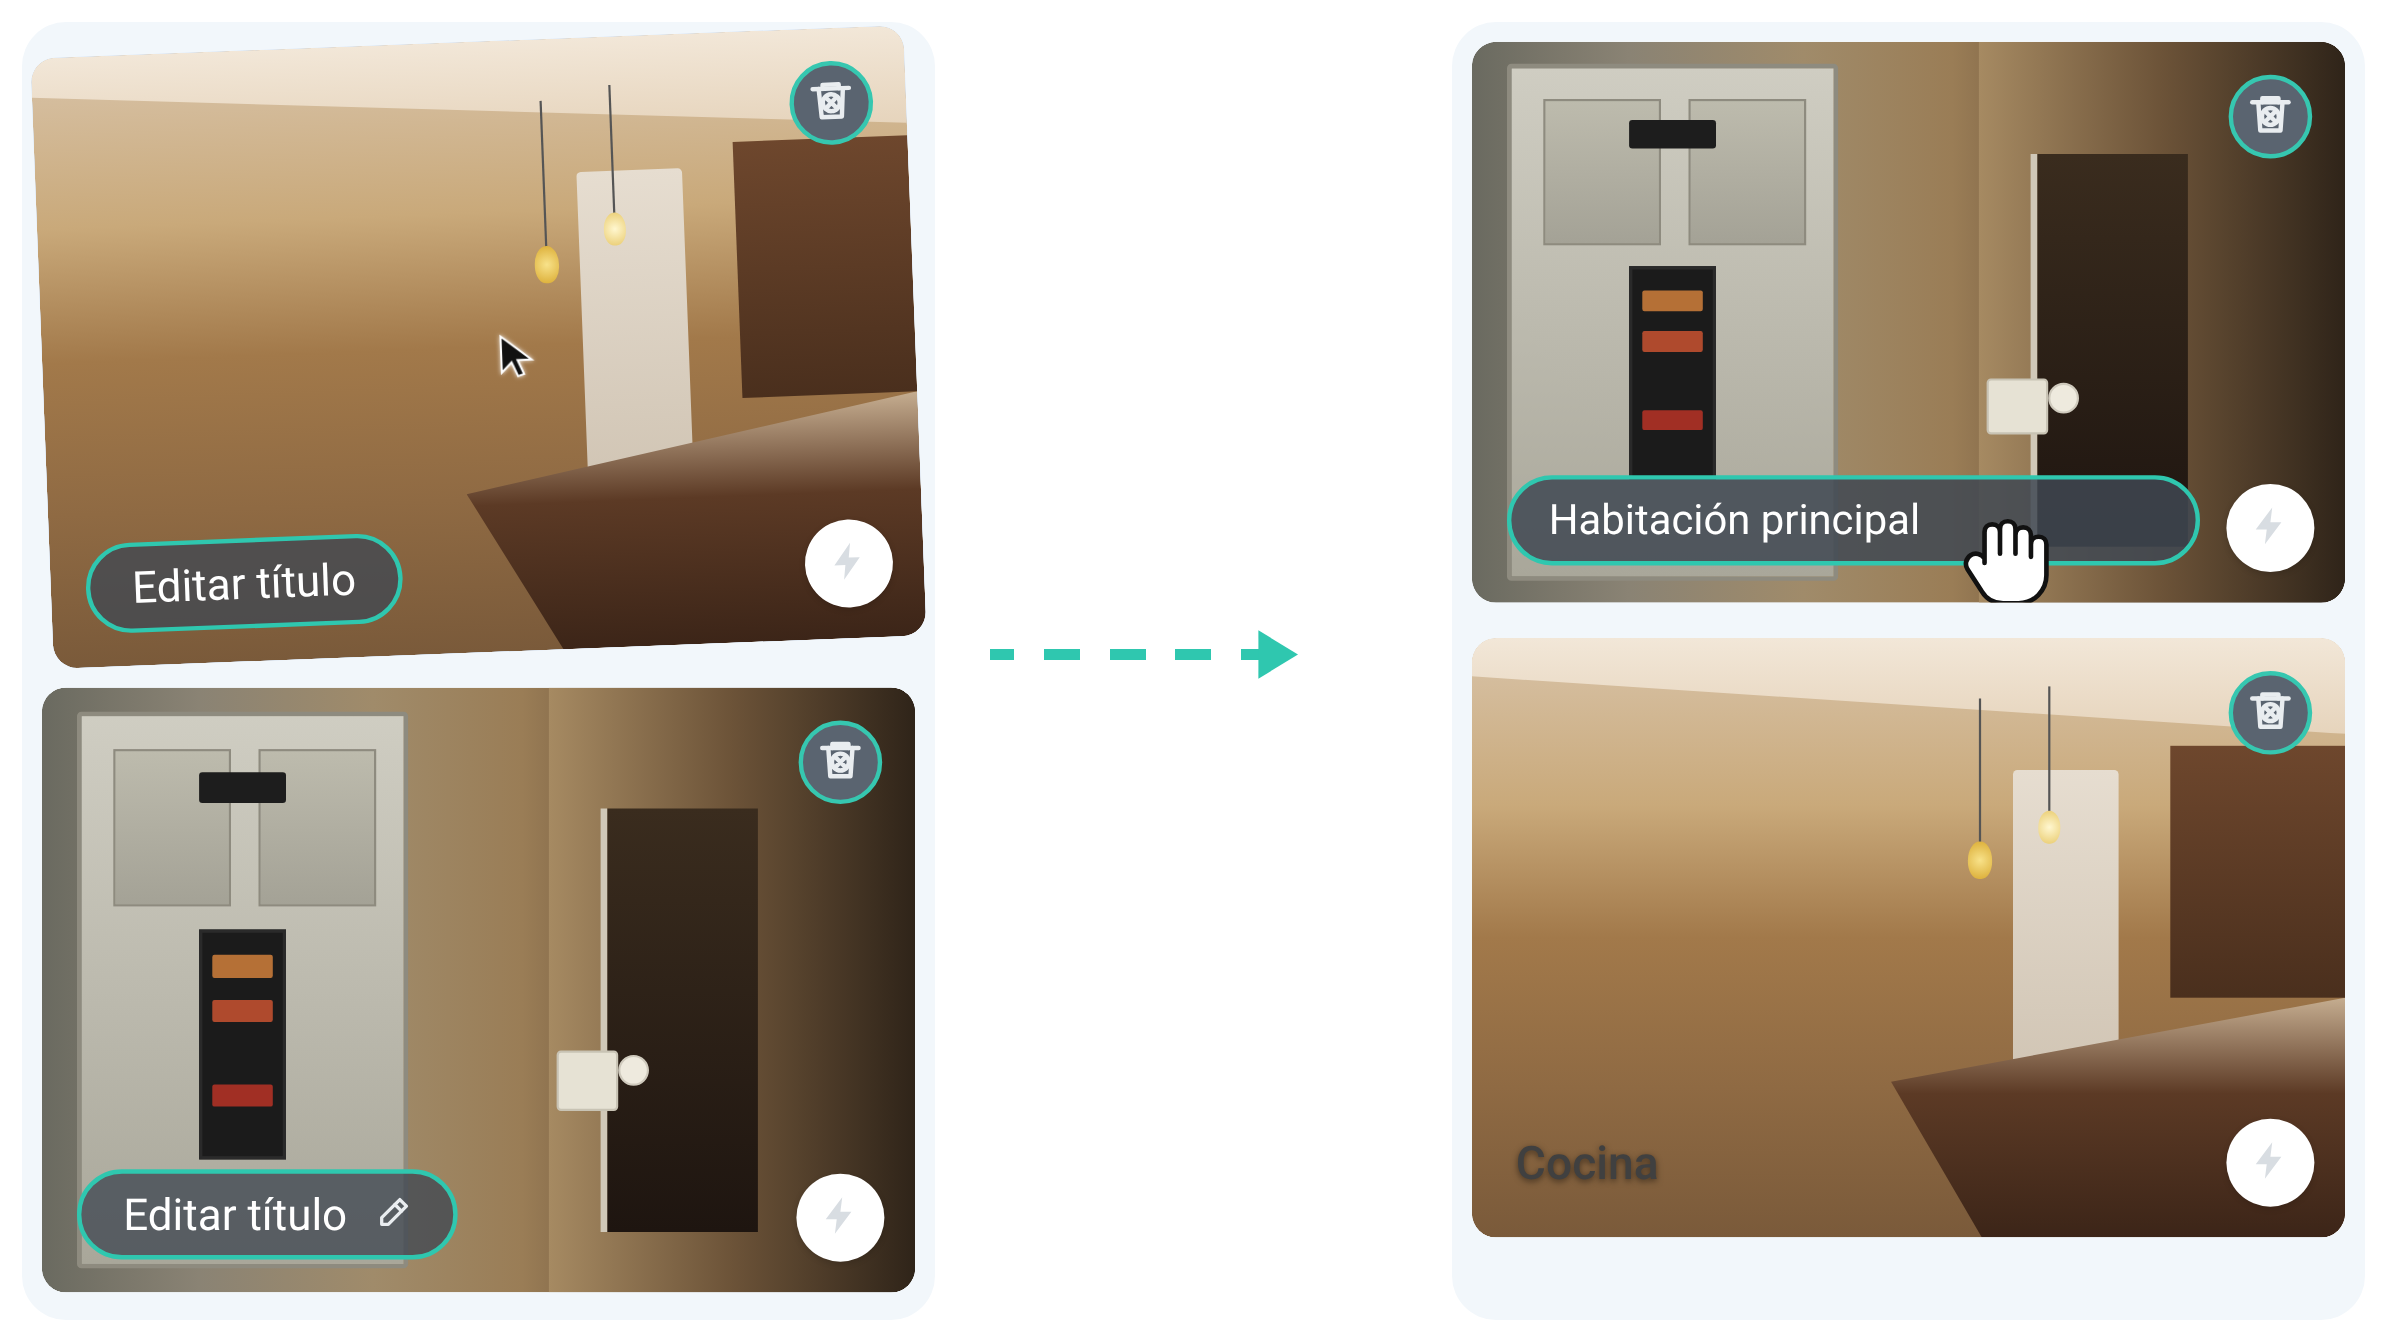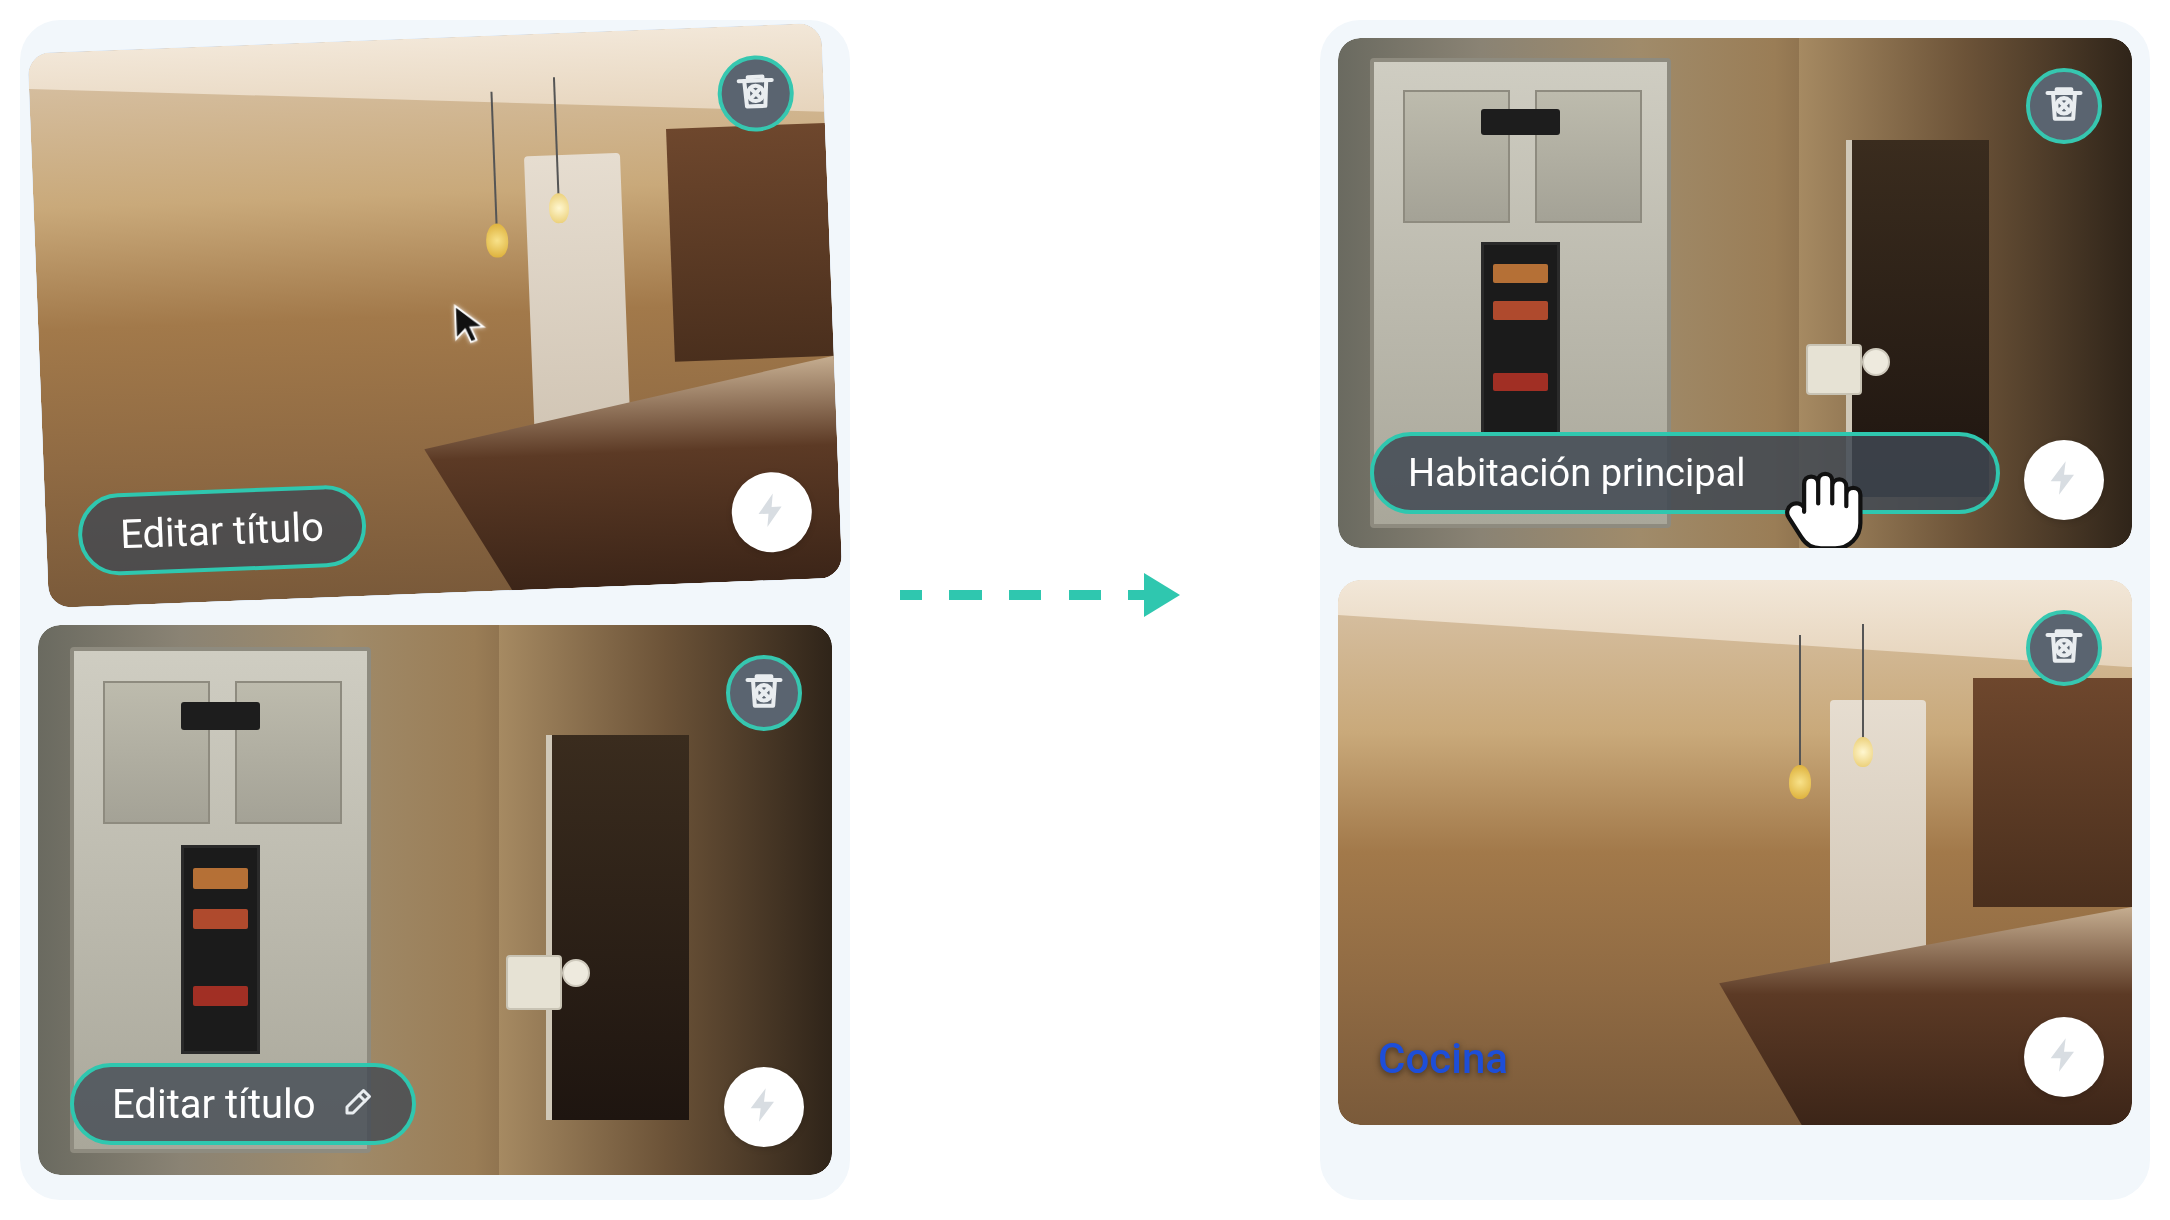--- a/index.html
+++ b/index.html
@@ -193,21 +193,21 @@
     display: flex;
     align-items: center;
     justify-content: space-between;
     color: #fff;
     font-size: 38px;
     white-space: nowrap;
   }
   .title-label {
     position: absolute;
     bottom: 42px; left: 40px;
-    color: #1d4ed8;
+    color: #404040;
     font-size: 42px;
     font-weight: 500;
     text-shadow: 0 2px 6px rgba(0,0,0,.5);
   }
   .cursor-arrow {
     position: absolute;
     width: 44px; height: 44px;
     color: #111;
     filter: drop-shadow(0 0 2px rgba(255,255,255,.8));
   }

